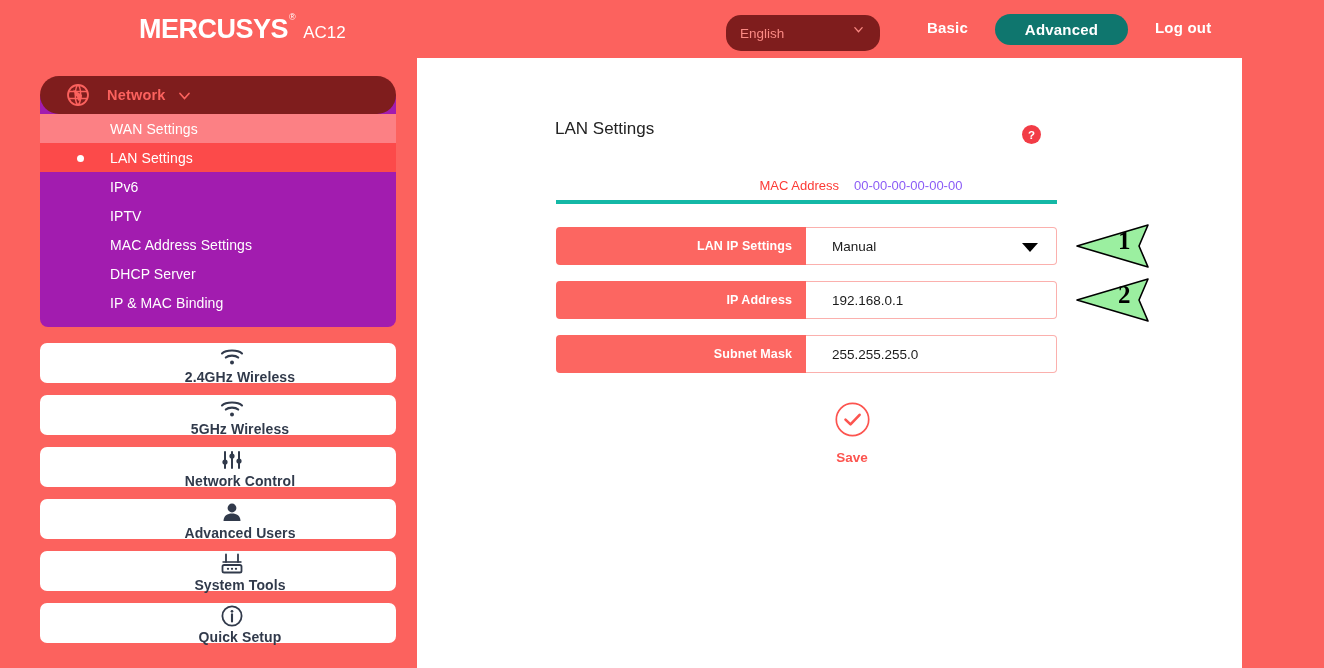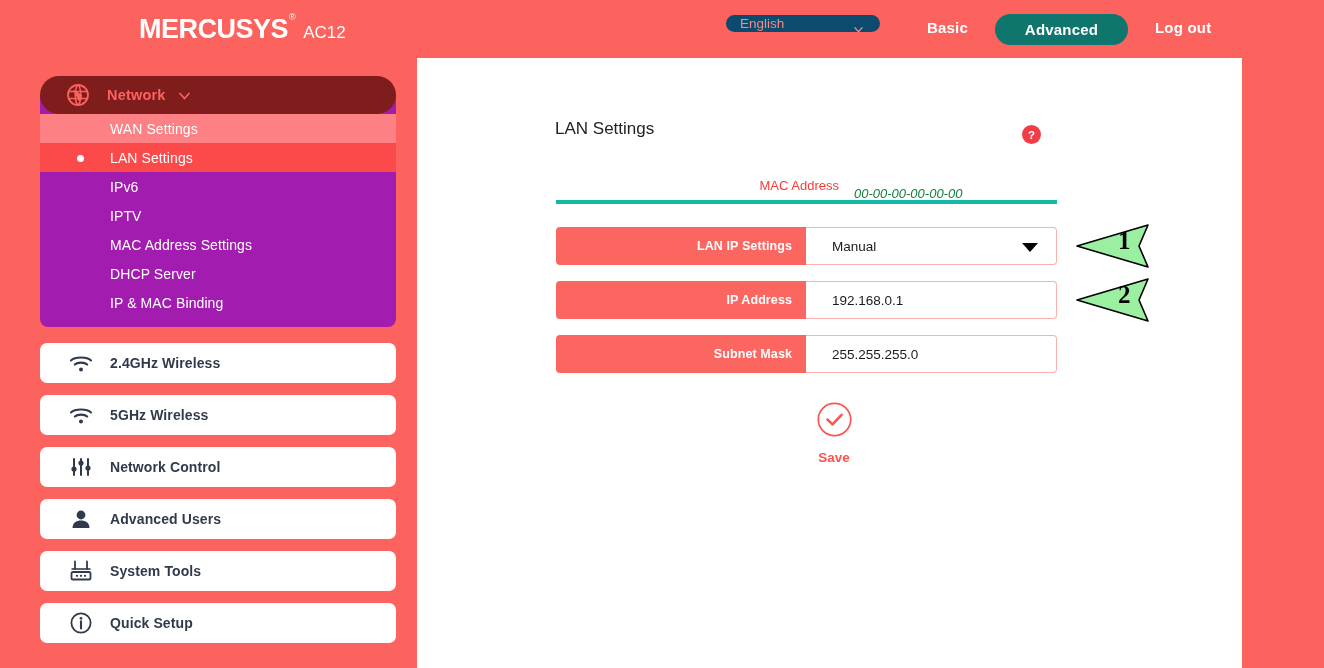--- a/index.html
+++ b/index.html
@@ -55,22 +55,22 @@
     color: #ffffff;
     font-weight: normal;
     letter-spacing: 0px;
   }
 
   .lang-select {
     position: absolute;
     left: 726px;
     top: 15px;
     width: 154px;
-    height: 17px;
-    background: #0c4a6e;
+    height: 36px;
+    background: #7f1d1d;
     border-radius: 15px;
     display: flex;
     align-items: center;
     cursor: pointer;
   }
   .lang-label {
     margin-left: 14px;
     font-size: 13.5px;
     color: #FB8A84;
   }
@@ -200,20 +200,21 @@
 
   .menu-item {
     height: 40px;
     background: #ffffff;
     border-radius: 7px;
     display: flex;
     align-items: center;
     padding-left: 28px;
     margin-top: 12px;
     cursor: pointer;
+    flex-direction: column;
   }
   .menu-item .micon {
     width: 26px; height: 26px;
     flex: 0 0 26px;
     display: flex; align-items: center; justify-content: center;
   }
   .menu-item .mlabel {
     margin-left: 16px;
     font-size: 14px;
     font-weight: bold;
@@ -262,24 +263,23 @@
     left: 151px;
     top: 0px;
     width: 132px;
     text-align: right;
     font-size: 13px;
     color: #FC3A35;
   }
   .mac-value {
     position: absolute;
     left: 298px;
-    top: 8px;
+    top: 0px;
     font-size: 13px;
-    color: #15803d;
-    font-style: italic;
+    color: #8b5cf6;
   }
 
   .form {
     position: absolute;
     left: 139px;
     top: 155px;
     width: 501px;
   }
 
   .form-row {
@@ -322,21 +322,21 @@
     top: 15px;
     width: 0; height: 0;
     border-left: 8px solid transparent;
     border-right: 8px solid transparent;
     border-top: 9px solid #000000;
   }
 
   
   .save-wrap {
     position: absolute;
-    left: 382px;
+    left: 400px;
     top: 330px;
     width: 70px;
     text-align: center;
     cursor: pointer;
   }
   .save-circle {
     width: 35px; height: 35px;
     margin: 0 auto;
   }
   .save-text {

